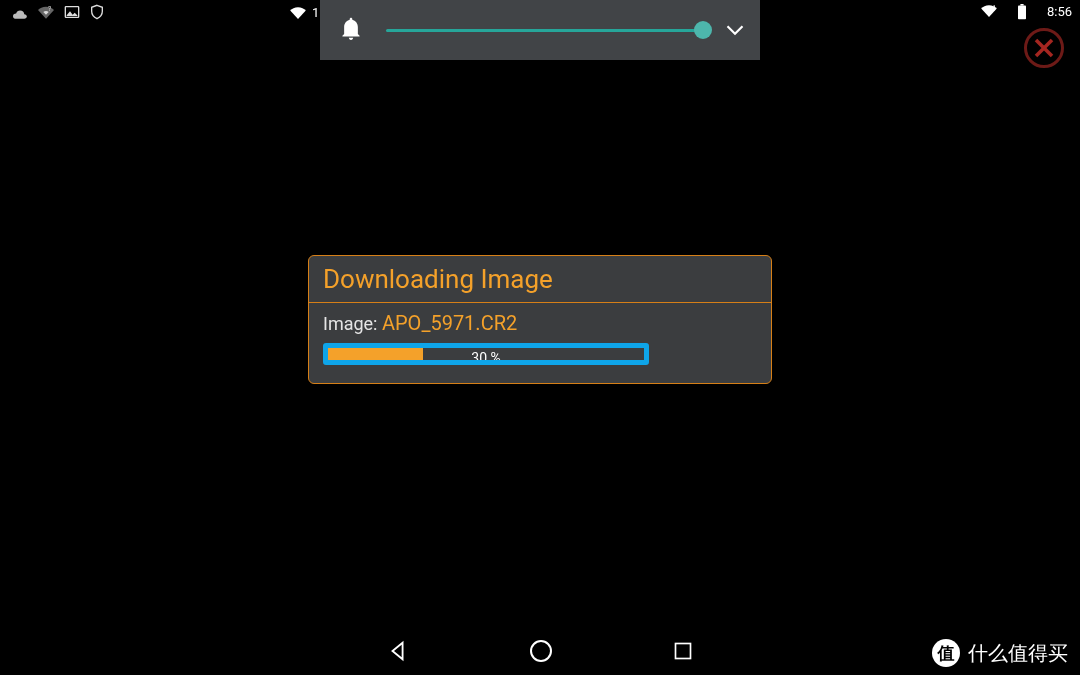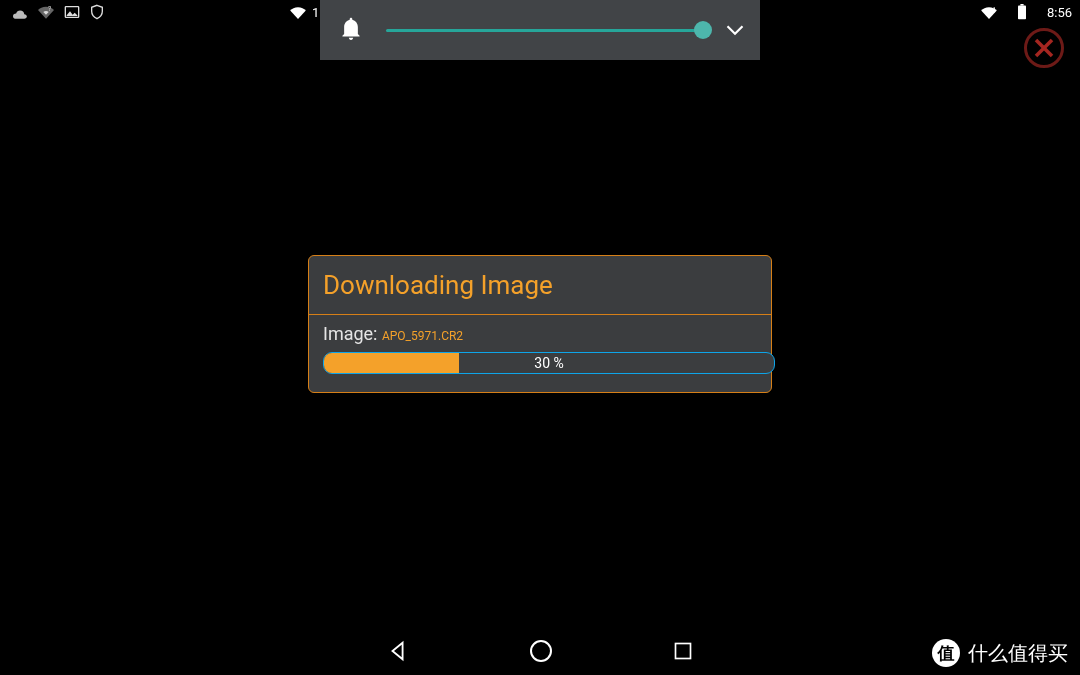--- a/index.html
+++ b/index.html
@@ -34,21 +34,20 @@
       position: absolute;
       left: 290px;
       display: flex;
       align-items: center;
       gap: 6px;
     }
     .status-right {
       position: absolute;
       right: 8px;
       display: flex;
-      align-items: center;
       gap: 20px;
     }
     .mini-icon { display: inline-flex; }
 
     
     .notif-shade {
       position: absolute;
       top: 0;
       left: 320px;
       width: 440px;
@@ -101,47 +100,47 @@
       position: absolute;
       top: 255px;
       left: 308px;
       width: 464px;
       background: #3b3d3f;
       border: 1px solid #d67f17;
       border-radius: 6px;
       color: #fff;
     }
     .dialog-header {
-      padding: 14px 14px;
+      padding: 8px 14px;
       border-bottom: 1px solid #d67f17;
     }
     .dialog-title {
       color: #f4a12a;
       font-size: 26px;
       font-weight: 400;
     }
     .dialog-body {
       padding: 8px 14px 18px 14px;
     }
     .img-label {
       color: #e5e5e5;
       font-size: 18px;
     }
     .img-name {
       color: #f4a12a;
-      font-size: 12px;
+      font-size: 20px;
     }
     .progress {
       margin-top: 8px;
       height: 22px;
-      border: 1px solid #0ea5e9;
-      border-radius: 9px;
+      border: 5px solid #0ea5e9;
+      border-radius: 3px;
       position: relative;
       background: #3b3d3f;
-      width: 452px;
+      width: 326px;
       overflow: hidden;
     }
     .progress-fill {
       position: absolute;
       left: 0;
       top: 0;
       bottom: 0;
       background: #f4a12a;
     }
     .progress-text {

